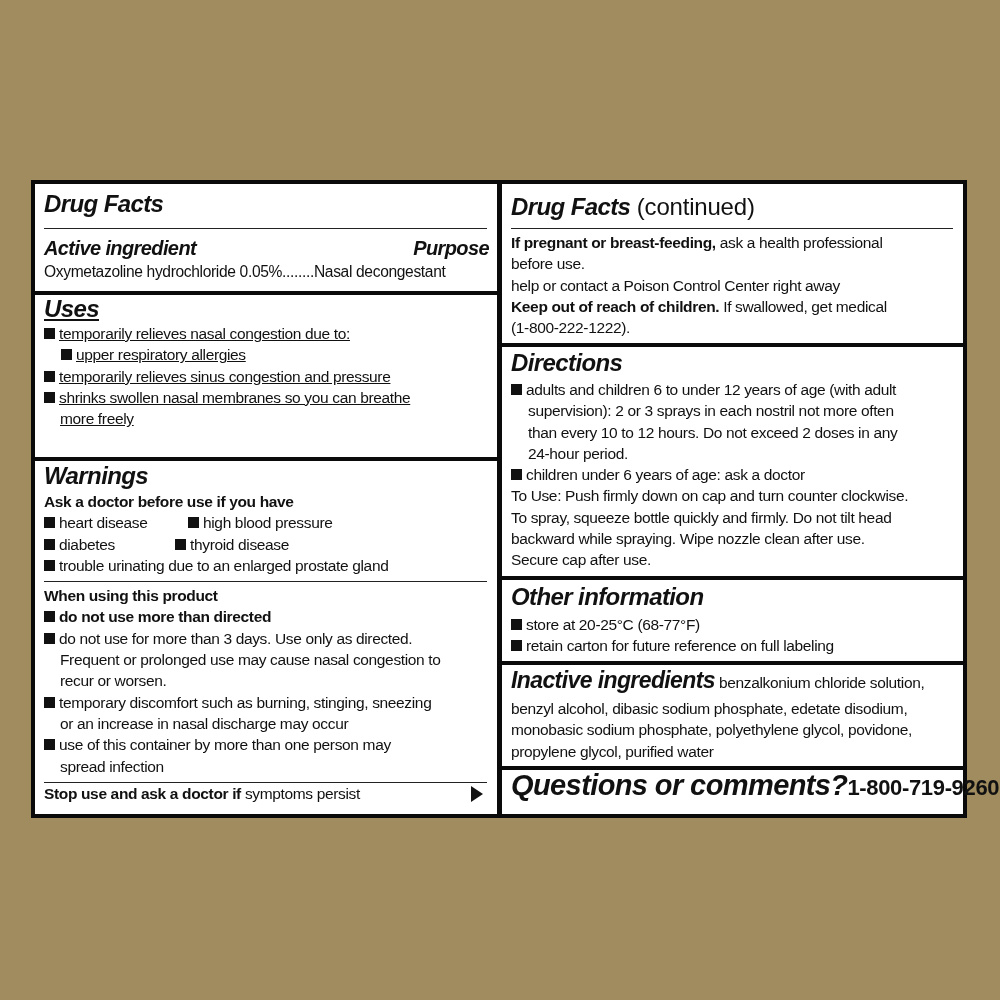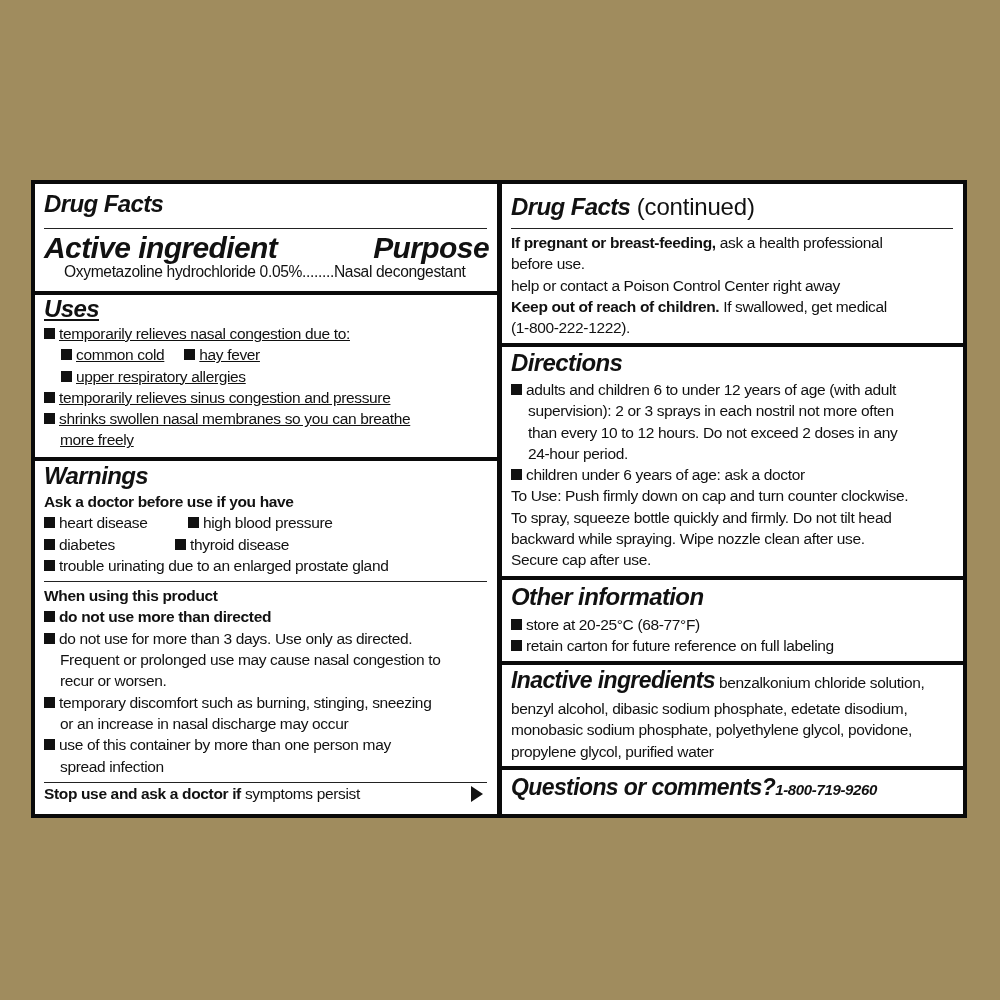--- a/index.html
+++ b/index.html
@@ -75,21 +75,21 @@
   }
   .title .normal {
     font-weight: normal;
     font-style: normal;
     letter-spacing: -0.2px;
     margin-top: 8px;
   }
   .subtitle {
     font-weight: bold;
     font-style: italic;
-    font-size: 30px;
+    font-size: 20px;
     letter-spacing: -0.6px;
     line-height: 26px;
     white-space: nowrap;
   }
   .txt {
     font-size: 15.5px;
     line-height: 21.3px;
     letter-spacing: -0.35px;
     white-space: nowrap;
   }
@@ -124,30 +124,27 @@
 
   <div class="col col-left">
 
     <div class="sec" style="top:4px; height:103px;">
       <div class="title" style="line-height:32px;">Drug Facts</div>
       <div class="hair" style="margin-top:8px;"></div>
       <div class="row" style="margin-top:4px; height:28px;">
         <span class="subtitle" style="position:absolute; left:0; top:2px;">Active ingredient</span>
         <span class="subtitle" style="position:absolute; right:-2px; top:2px;">Purpose</span>
       </div>
-      <div class="txt" style="font-size:15.6px;margin-left:20px;">Oxymetazoline hydrochloride 0.05%........Nasal decongestant</div>
+      <div class="txt" style="font-size:15.6px;">Oxymetazoline hydrochloride 0.05%........Nasal decongestant</div>
     </div>
     <div class="heavy" style="top:107px;"></div>
 
     <div class="sec" style="top:111px; height:162px;text-decoration:underline;">
       <div class="title" style="line-height:28px;">Uses</div>
       <div class="txt"><span class="bullet"></span><span>temporarily relieves nasal congestion due to:</span></div>
-      <div class="txt indent1">
-        <span class="bullet"></span><span>common cold</span><span class="spacer" style="width:20px;"></span><span class="bullet"></span><span>hay fever</span>
-      </div>
       <div class="txt indent1"><span class="bullet"></span><span>upper respiratory allergies</span></div>
       <div class="txt"><span class="bullet"></span><span>temporarily relieves sinus congestion and pressure</span></div>
       <div class="txt"><span class="bullet"></span><span>shrinks swollen nasal membranes so you can breathe</span></div>
       <div class="txt hang">more freely</div>
     </div>
     <div class="heavy" style="top:273px;"></div>
 
     <div class="sec" style="top:277px; bottom:0;">
       <div class="title" style="line-height:30px;">Warnings</div>
       <div class="txt b">Ask a doctor before use if you have</div>
@@ -223,17 +220,17 @@
     <div class="sec" style="top:481px; height:101px;">
       <div class="txt" style="line-height:30px;"><span class="title" style="font-size:23px;">Inactive ingredients</span><span> benzalkonium chloride solution,</span></div>
       <div class="txt">benzyl alcohol, dibasic sodium phosphate, edetate disodium,</div>
       <div class="txt">monobasic sodium phosphate, polyethylene glycol, povidone,</div>
       <div class="txt">propylene glycol, purified water</div>
     </div>
     <div class="heavy" style="top:582px;"></div>
 
     <div class="sec" style="top:586px; bottom:0;">
       <div style="line-height:40px; white-space:nowrap;">
-        <span class="title" style="font-size:23px;">Questions or comments?</span><span class="txt b" style="font-size:15px;font-style:italic;">1-800-719-9260</span>
+        <span class="title" style="font-size:29px;">Questions or comments?</span><span class="txt b" style="font-size:22px;">1-800-719-9260</span>
       </div>
     </div>
   </div>
 </div>
 
 </body></html>

